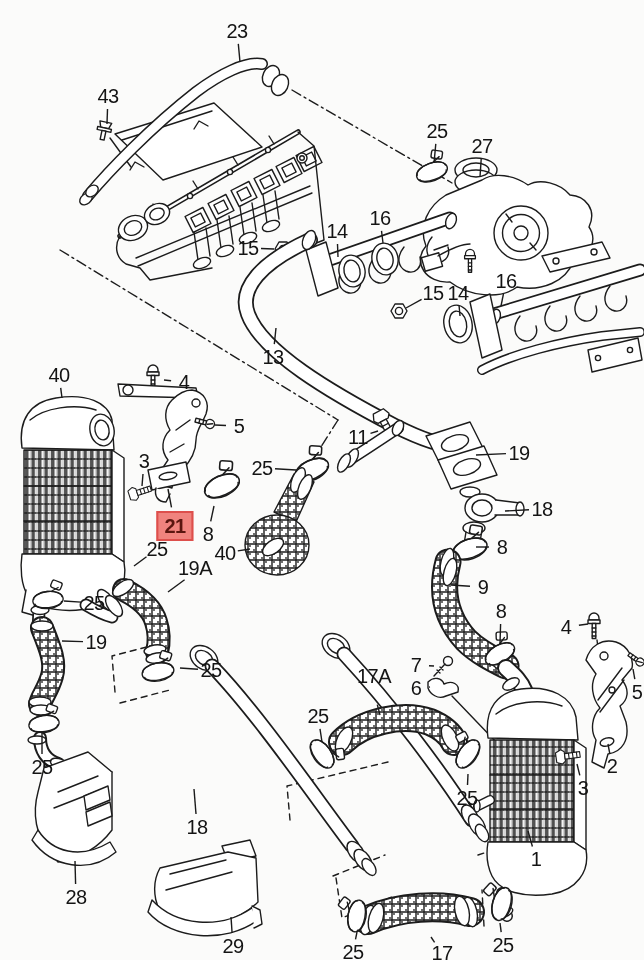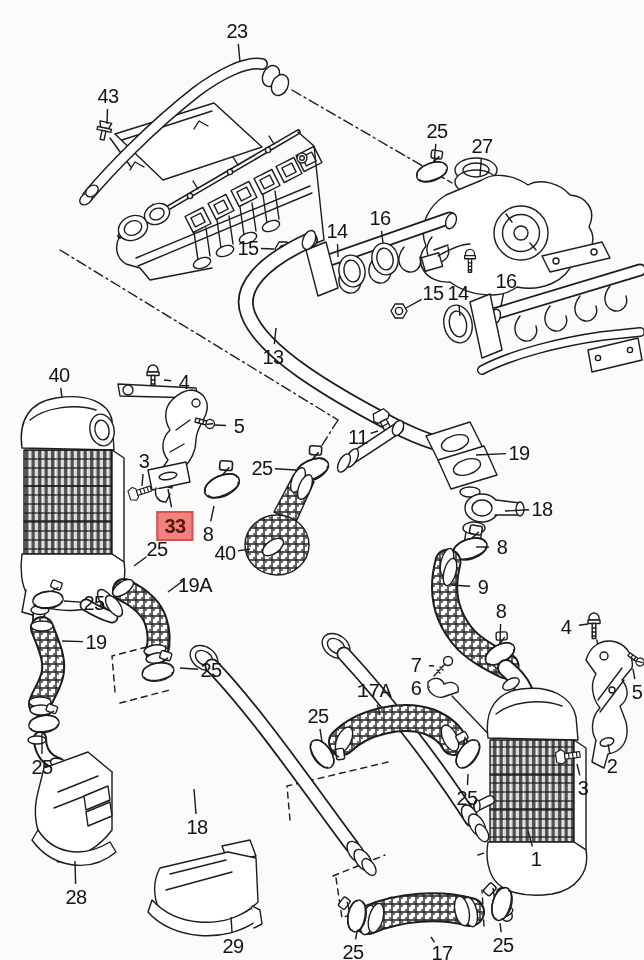--- a/index.html
+++ b/index.html
@@ -476,33 +476,33 @@
       <div class="callout" style="left: 358px; top: 437px;">11</div>
       <div class="callout" style="left: 519px; top: 453px;">19</div>
       <div class="callout" style="left: 542px; top: 509px;">18</div>
       <div class="callout" style="left: 502px; top: 547px;">8</div>
       <div class="callout" style="left: 483px; top: 587px;">9</div>
       <div class="callout" style="left: 501px; top: 611px;">8</div>
       <div class="callout" style="left: 59px; top: 375px;">40</div>
       <div class="callout" style="left: 184px; top: 382px;">4</div>
       <div class="callout" style="left: 239px; top: 426px;">5</div>
       <div class="callout" style="left: 144px; top: 461px;">3</div>
-      <div class="callout hl" style="left: 175px; top: 526px;">33</div>
+      <div class="callout hl" style="left: 175px; top: 526px;">21</div>
       <div class="callout" style="left: 208px; top: 534px;">8</div>
       <div class="callout" style="left: 225px; top: 553px;">40</div>
       <div class="callout" style="left: 262px; top: 468px;">25</div>
       <div class="callout" style="left: 157px; top: 549px;">25</div>
-      <div class="callout" style="left: 195px; top: 585px; text-align: right;">19A</div>
+      <div class="callout" style="left: 195px; top: 568px; text-align: right;">19A</div>
       <div class="callout" style="left: 94px; top: 603px;">25</div>
       <div class="callout" style="left: 96px; top: 642px; text-align: center;">19</div>
       <div class="callout" style="left: 211px; top: 670px;">25</div>
       <div class="callout" style="left: 42px; top: 767px;">25</div>
       <div class="callout" style="left: 416px; top: 665px;">7</div>
       <div class="callout" style="left: 416px; top: 688px;">6</div>
-      <div class="callout" style="left: 374px; top: 692px; font-family: Liberation Mono, monospace;">17A</div>
+      <div class="callout" style="left: 374px; top: 676px;">17A</div>
       <div class="callout" style="left: 318px; top: 716px;">25</div>
       <div class="callout" style="left: 566px; top: 627px;">4</div>
       <div class="callout" style="left: 637px; top: 692px;">5</div>
       <div class="callout" style="left: 612px; top: 766px;">2</div>
       <div class="callout" style="left: 583px; top: 788px;">3</div>
       <div class="callout" style="left: 536px; top: 859px;">1</div>
       <div class="callout" style="left: 467px; top: 798px;">25</div>
       <div class="callout" style="left: 197px; top: 827px; text-align: center;">18</div>
       <div class="callout" style="left: 76px; top: 897px;">28</div>
       <div class="callout" style="left: 233px; top: 946px;">29</div>

